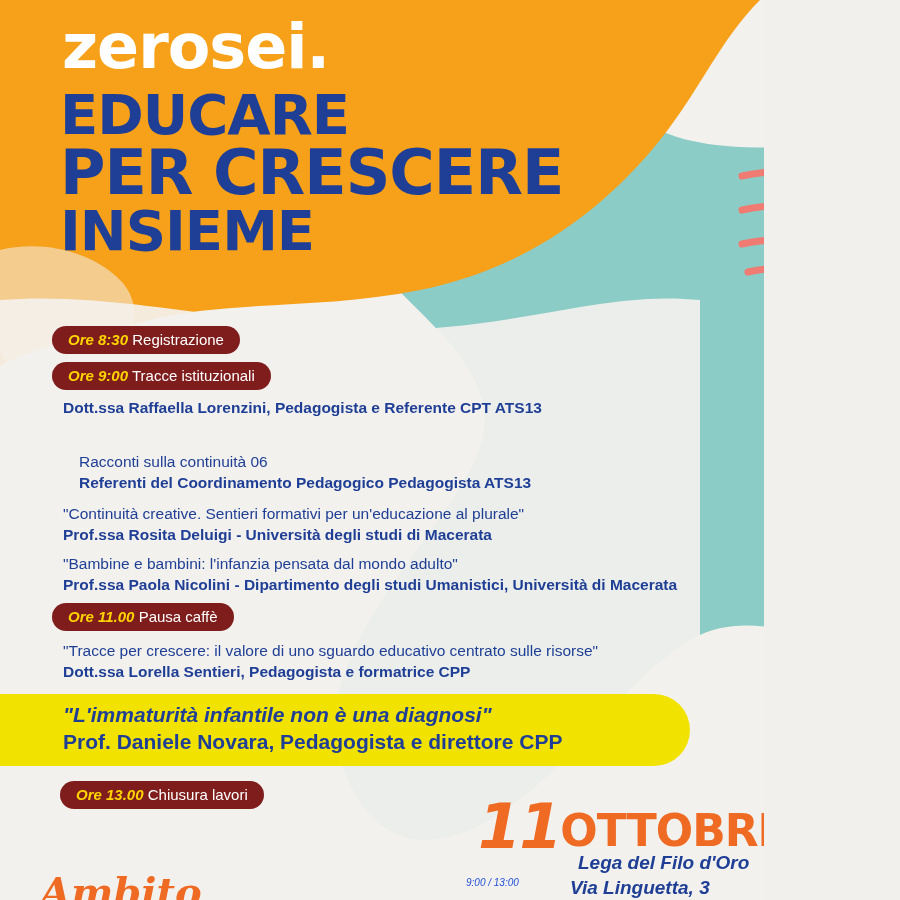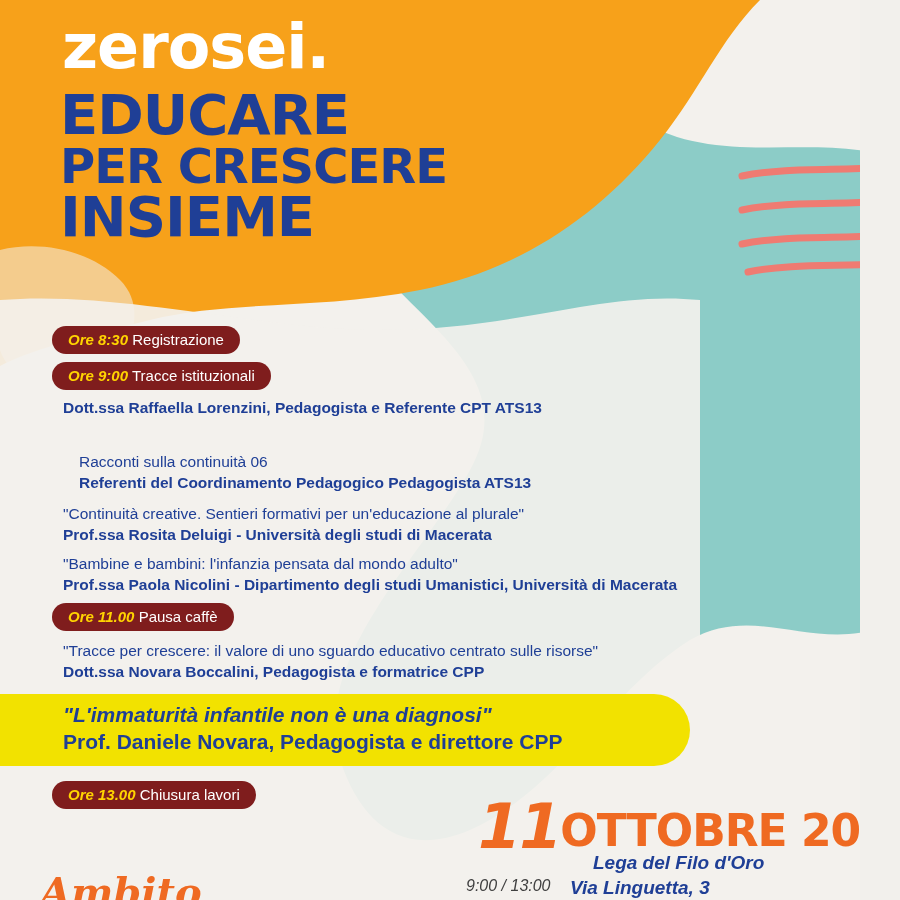--- a/index.html
+++ b/index.html
@@ -8,21 +8,21 @@
   }
   body {
     width: 900px;
     height: 900px;
     background: #f2f0ec;
     font-family: "Liberation Sans", sans-serif;
     overflow: hidden;
   }
   #poster {
     position: relative;
-    width: 860px;
+    width: 764px;
     height: 900px;
     overflow: hidden;
     background: #f3f1ed;
   }
   
   .bg-svg {
     position: absolute;
     left: 0;
     top: 0;
     width: 900px;
@@ -45,21 +45,21 @@
     left: 60px;
     top: 88px;
     color: #1f3f96;
     font-weight: bold;
     font-size: 56px;
     line-height: 0.98;
     letter-spacing: -1px;
     font-family: "DejaVu Sans", sans-serif;
     text-transform: uppercase;
   }
-  .headline .l2 { font-size: 48px; }
+  .headline .l2 { font-size: 62px; }
   .headline .l3 { font-size: 56px; }
 
   
   .pill {
     position: absolute;
     background: #7f1d1d;
     color: #ffffff;
     border-radius: 20px;
     padding: 5px 16px 6px 16px;
     font-size: 15px;
@@ -134,21 +134,21 @@
   .date-month {
     color: #ef6a22;
     font-size: 44px;
     font-weight: bold;
     letter-spacing: -1px;
     font-family: "DejaVu Sans", sans-serif;
     text-transform: uppercase;
   }
   .venue {
     position: absolute;
-    left: 593px;
+    left: 578px;
     top: 852px;
     color: #1f3f96;
     font-size: 19px;
     font-weight: bold;
     font-style: italic;
     white-space: nowrap;
   }
   .address {
     position: absolute;
     left: 570px;
@@ -156,22 +156,22 @@
     color: #1f3f96;
     font-size: 19px;
     font-weight: bold;
     font-style: italic;
     white-space: nowrap;
   }
   .time-range {
     position: absolute;
     left: 466px;
     top: 877px;
-    color: #404040;
-    font-size: 16px;
+    color: #1d4ed8;
+    font-size: 10px;
     font-style: italic;
     white-space: nowrap;
   }
   .bottom-logo {
     position: absolute;
     left: 40px;
     top: 868px;
     color: #ef6a22;
     font-size: 40px;
     font-style: italic;
@@ -245,30 +245,30 @@
     <div class="speaker">Prof.ssa Paola Nicolini - Dipartimento degli studi Umanistici, Università di Macerata</div>
   </div>
 
   <div class="pill" style="left:52px; top:603px;">
     <span class="hour">Ore 11.00</span>
     <span class="desc">Pausa caffè</span>
   </div>
 
   <div class="block" style="top:641px;">
     <div class="title">"Tracce per crescere: il valore di uno sguardo educativo centrato sulle risorse"</div>
-    <div class="speaker">Dott.ssa Novara Boccalini, Pedagogista e formatrice CPP</div>
+    <div class="speaker">Dott.ssa Lorella Sentieri, Pedagogista e formatrice CPP</div>
   </div>
 
   <div class="highlight"></div>
   <div class="highlight-text">
     <div class="quote">"L'immaturità infantile non è una diagnosi"</div>
     <div>Prof. Daniele Novara, Pedagogista e direttore CPP</div>
   </div>
 
-  <div class="pill" style="left:52px; top:781px;">
+  <div class="pill" style="left:60px; top:781px;">
     <span class="hour">Ore 13.00</span>
     <span class="desc">Chiusura lavori</span>
   </div>
 
   <div class="date-line">
     <span class="date-day">11</span><span class="date-month">OTTOBRE 2025</span>
   </div>
 
   <div class="venue">Lega del Filo d'Oro</div>
   <div class="address">Via Linguetta, 3</div>

